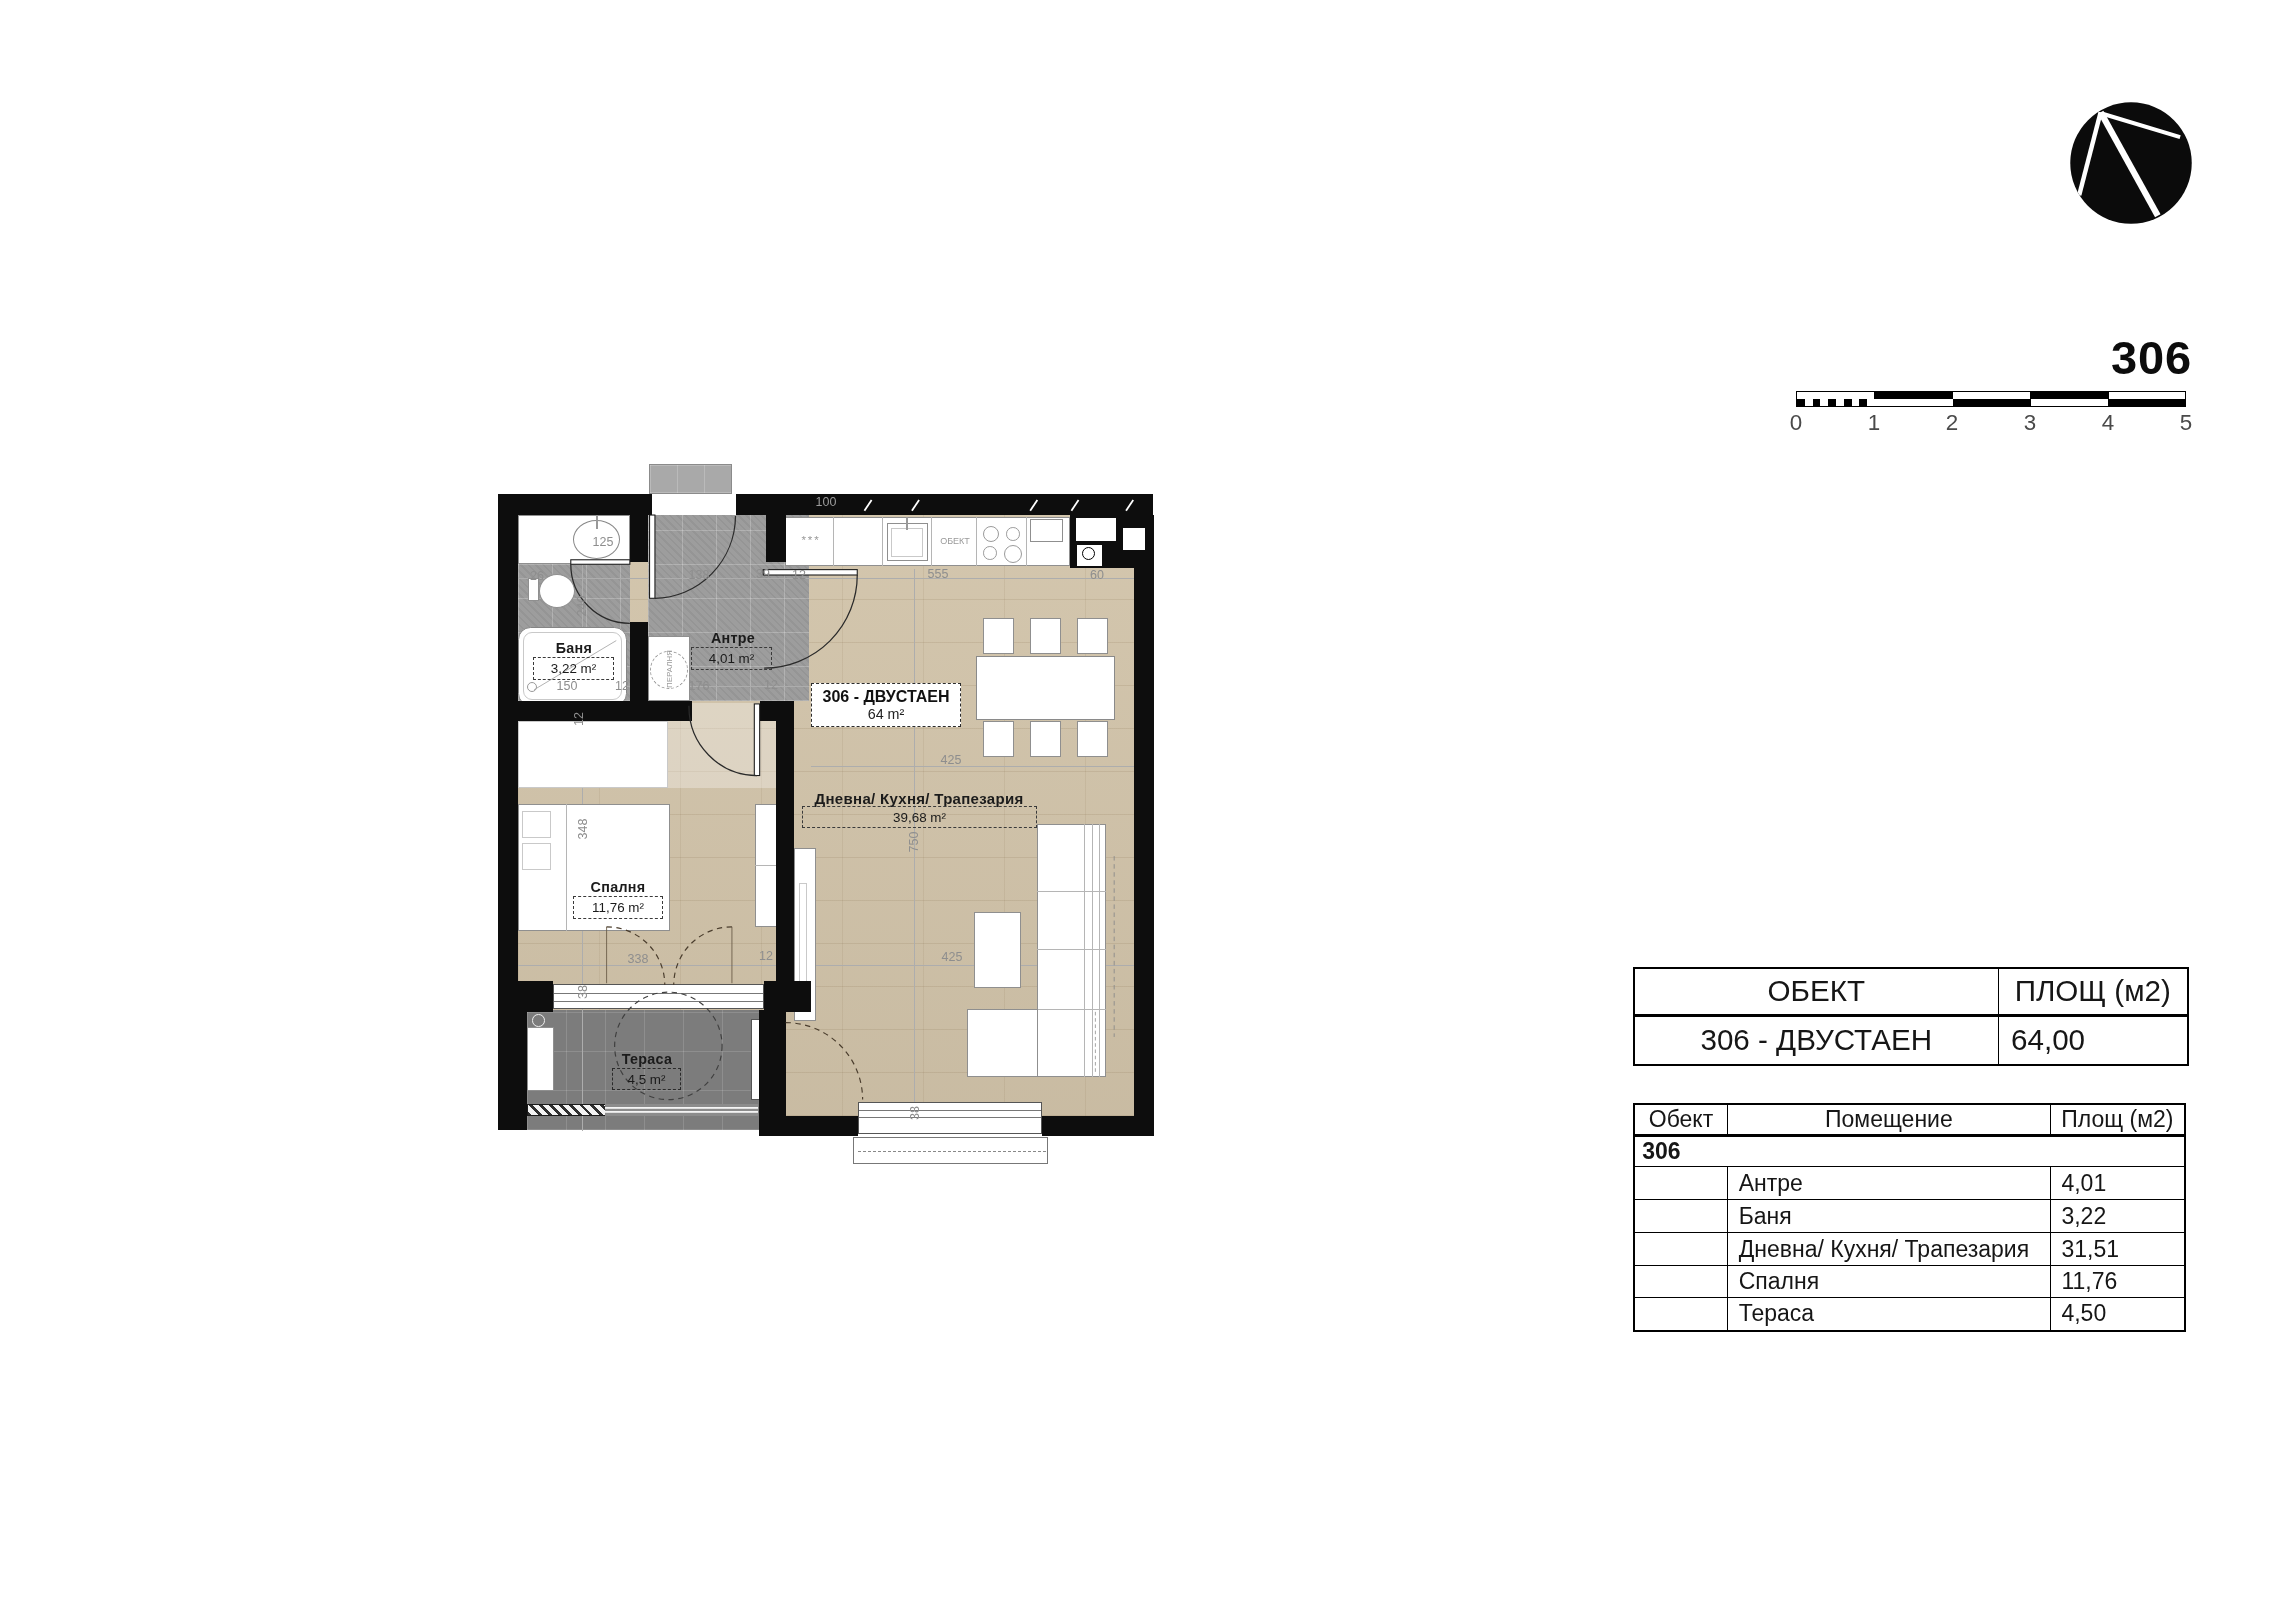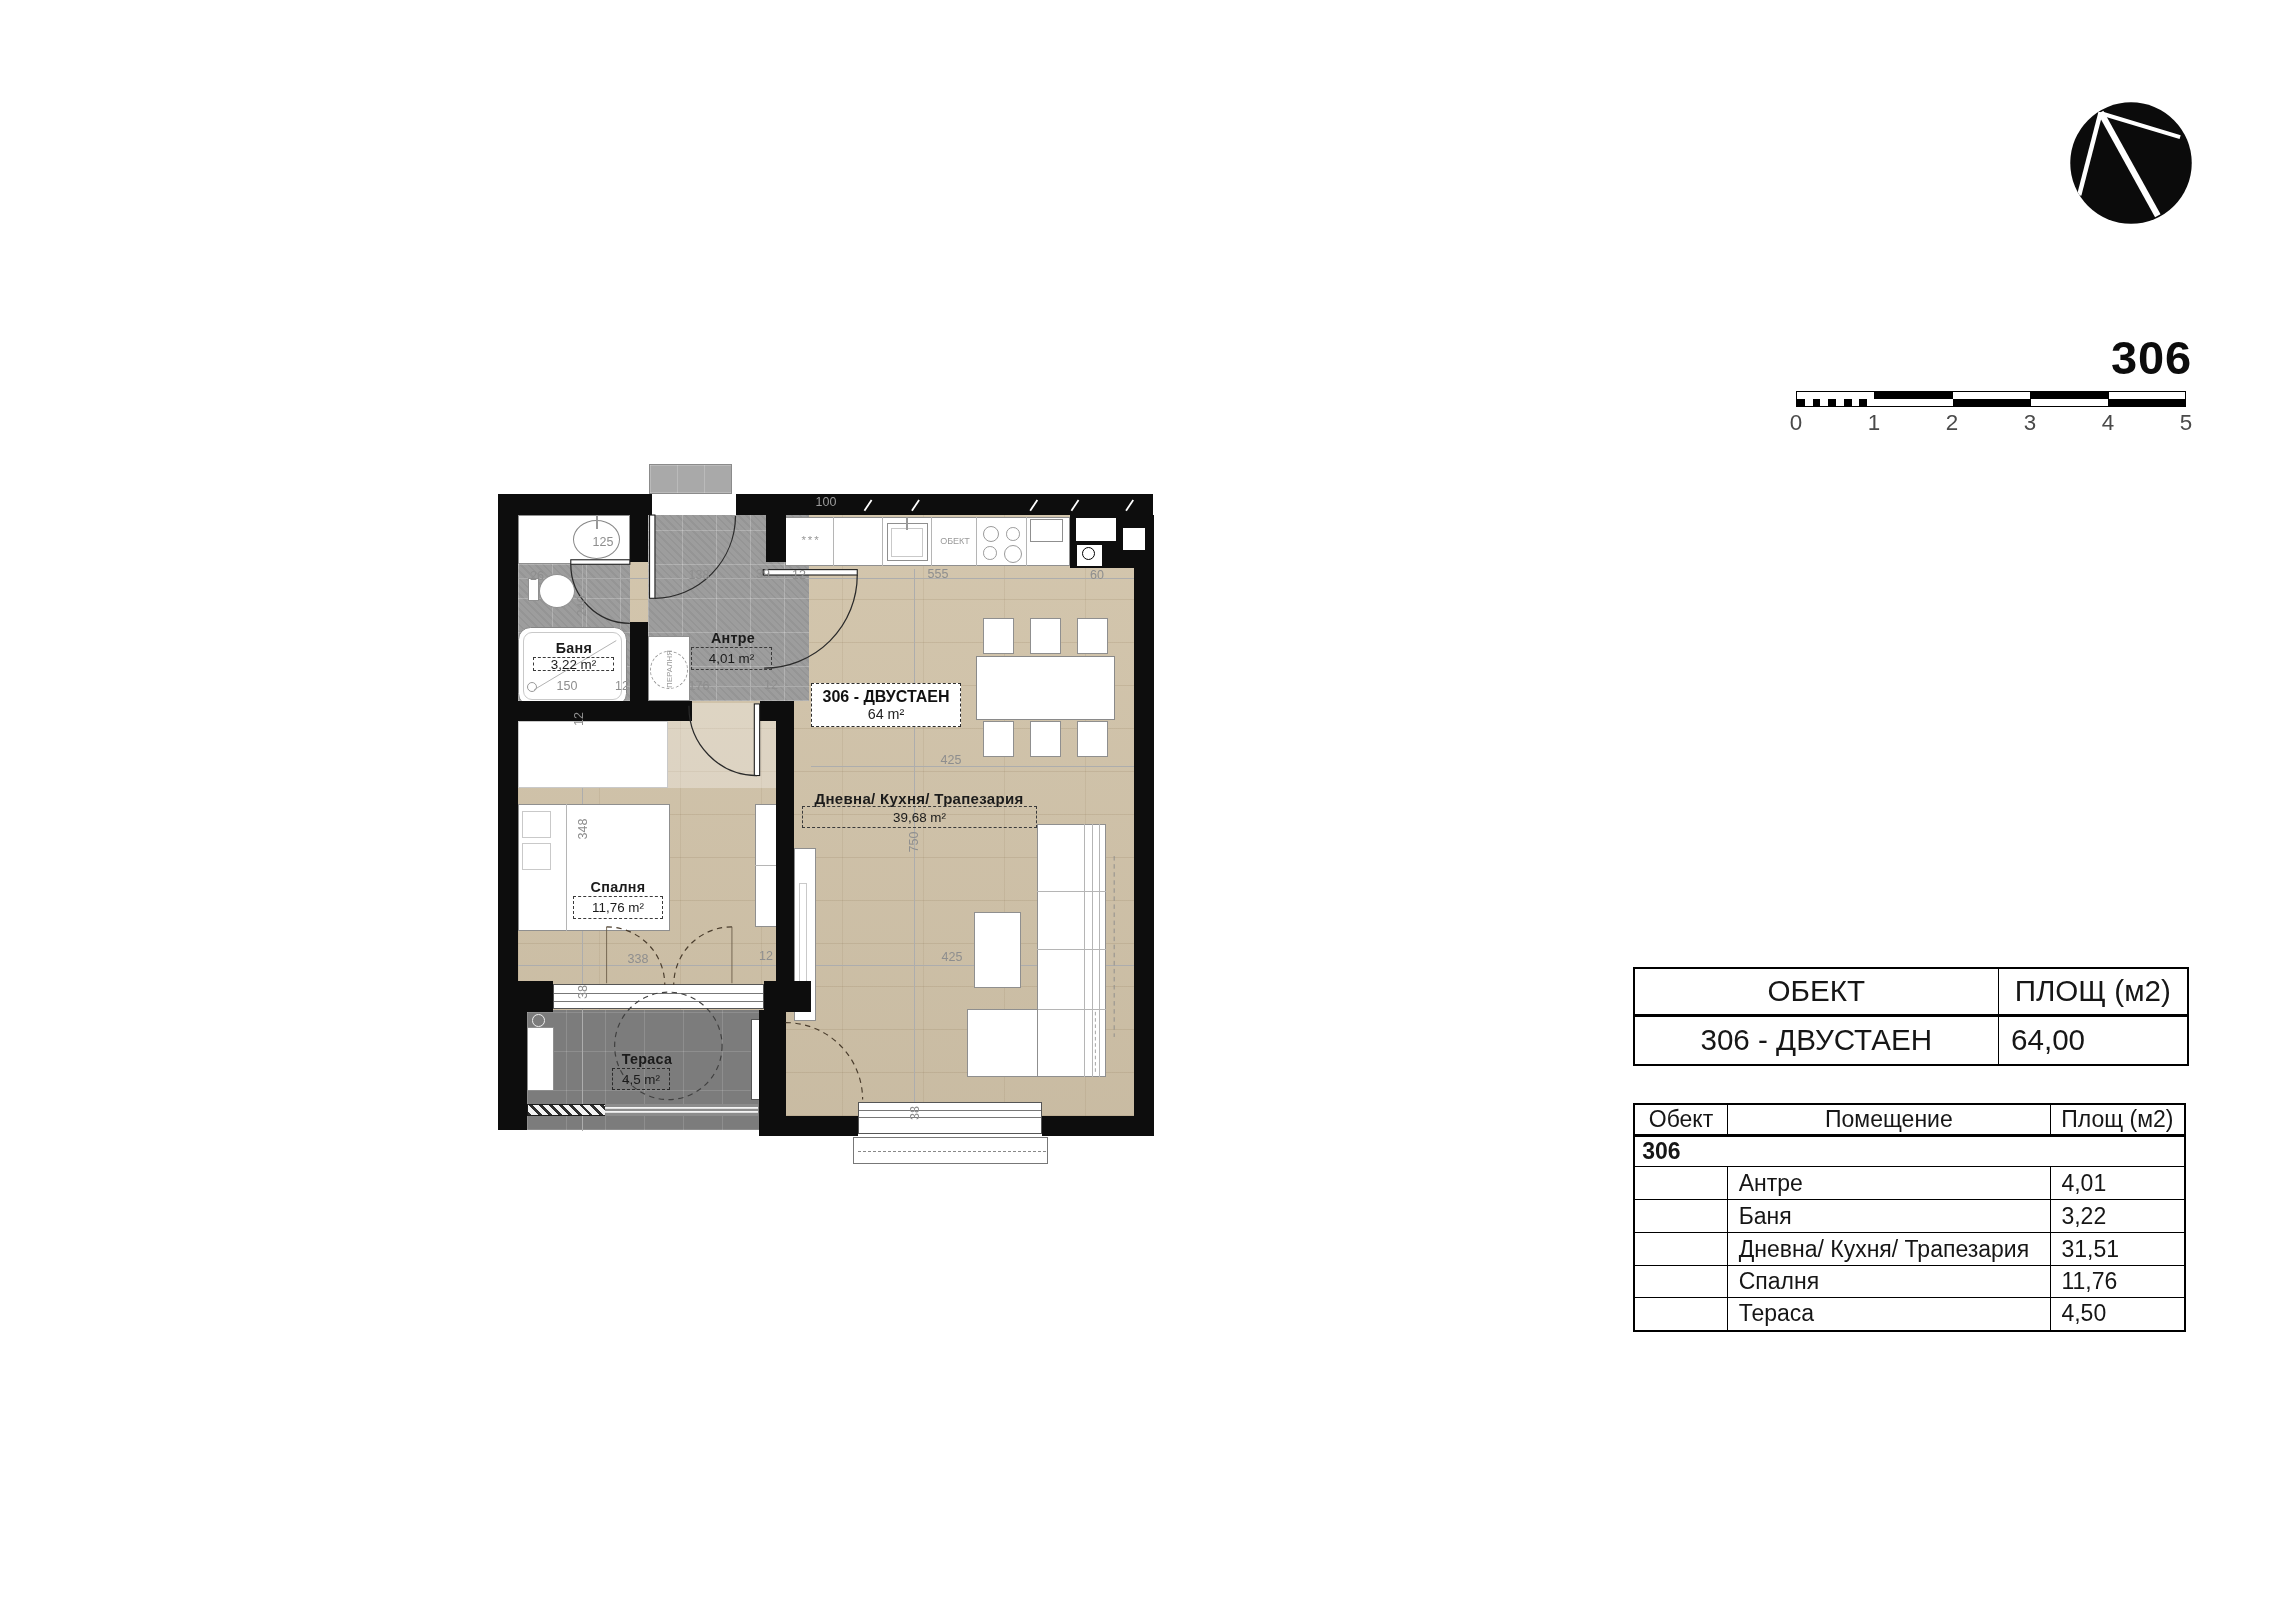--- a/index.html
+++ b/index.html
@@ -337,38 +337,38 @@
       <path d="M121,517 A65,65 0 0 1 186,582" fill="none" stroke="#4a3d2d" stroke-width="1.3" stroke-dasharray="6,5"></path>
       <path d="M261,517 A65,65 0 0 0 196,582" fill="none" stroke="#4a3d2d" stroke-width="1.3" stroke-dasharray="6,5"></path>
 
       <circle cx="190" cy="650" r="60" fill="none" stroke="#3f3f3f" stroke-width="1.3" stroke-dasharray="6,5"></circle>
 
       <line x1="688" y1="438" x2="688" y2="640" stroke="#8a8a8a" stroke-width="1" stroke-dasharray="5,4"></line>
       <line x1="667" y1="612" x2="667" y2="682" stroke="#9a9a9a" stroke-width="1" stroke-dasharray="4,3"></line>
     </svg>
 
     <div class="abs room-name" style="left:76px;top:184px;">Баня</div>
-    <div class="abs area-box" style="left:35px;top:193px;width:81px;height:14px;">3,22 m²</div>
+    <div class="abs area-box" style="left:35px;top:193px;width:81px;height:23px;">3,22 m²</div>
 
     <div class="abs room-name" style="left:235px;top:174px;">Антре</div>
     <div class="abs area-box" style="left:193px;top:183px;width:81px;height:23px;">4,01 m²</div>
 
     <div id="unit-box" class="abs" style="left:313px;top:219px;width:150px;height:44px;">
       <div class="l1">306 - ДВУСТАЕН</div>
       <div class="l2">64 m²</div>
     </div>
 
     <div class="abs room-name" style="left:421px;top:334px;font-size:15px;">Дневна/ Кухня/ Трапезария</div>
     <div class="abs area-box" style="left:304px;top:342px;width:235px;height:22.4px;">39,68 m²</div>
 
     <div class="abs room-name" style="left:120px;top:423px;">Спалня</div>
     <div class="abs area-box" style="left:75px;top:432px;width:90px;height:23px;">11,76 m²</div>
 
     <div class="abs room-name" style="left:149px;top:595px;">Тераса</div>
-    <div class="abs area-box" style="left:114px;top:604px;width:58px;height:22.4px;border-color:#2a2a2a;">4,5 m²</div>
+    <div class="abs area-box" style="left:114px;top:604px;width:69px;height:22.4px;border-color:#2a2a2a;">4,5 m²</div>
 
     <div class="abs dim" style="left:39px;top:80px;margin-top:32px;">26</div>
     <div class="abs dim" style="left:105px;top:78px;">125</div>
     <div class="abs dim rot" style="left:84px;top:142px;">240</div>
     <div class="abs dim" style="left:201px;top:111px;">138</div>
     <div class="abs dim" style="left:265px;top:110px;">39</div>
     <div class="abs dim" style="left:301px;top:111px;">12</div>
     <div class="abs dim onwall" style="left:328px;top:38px;">100</div>
     <div class="abs dim" style="left:440px;top:110px;">555</div>
     <div class="abs dim" style="left:599px;top:111px;">60</div>

